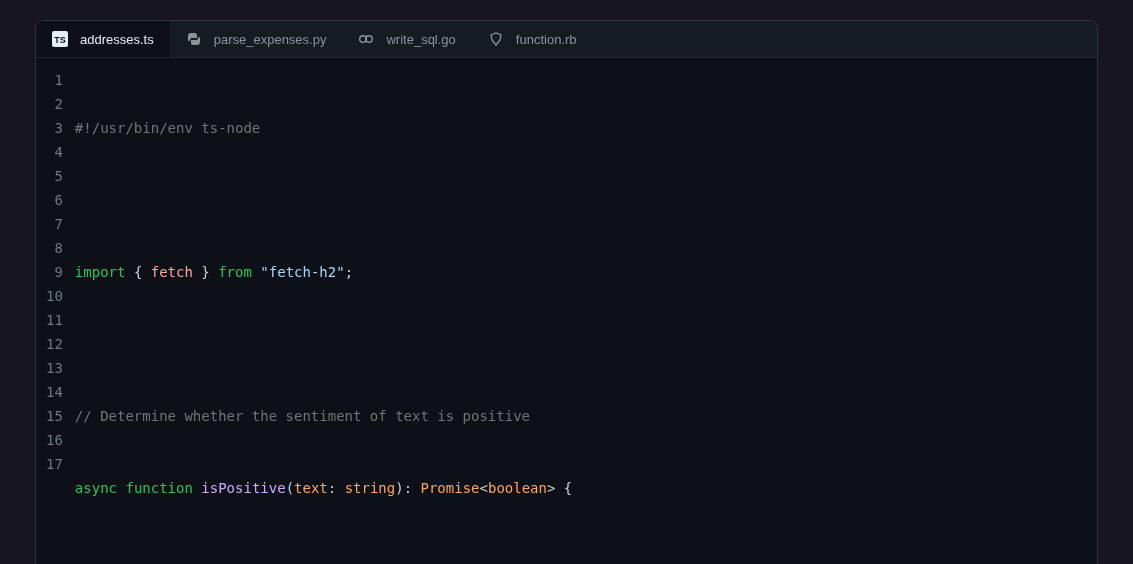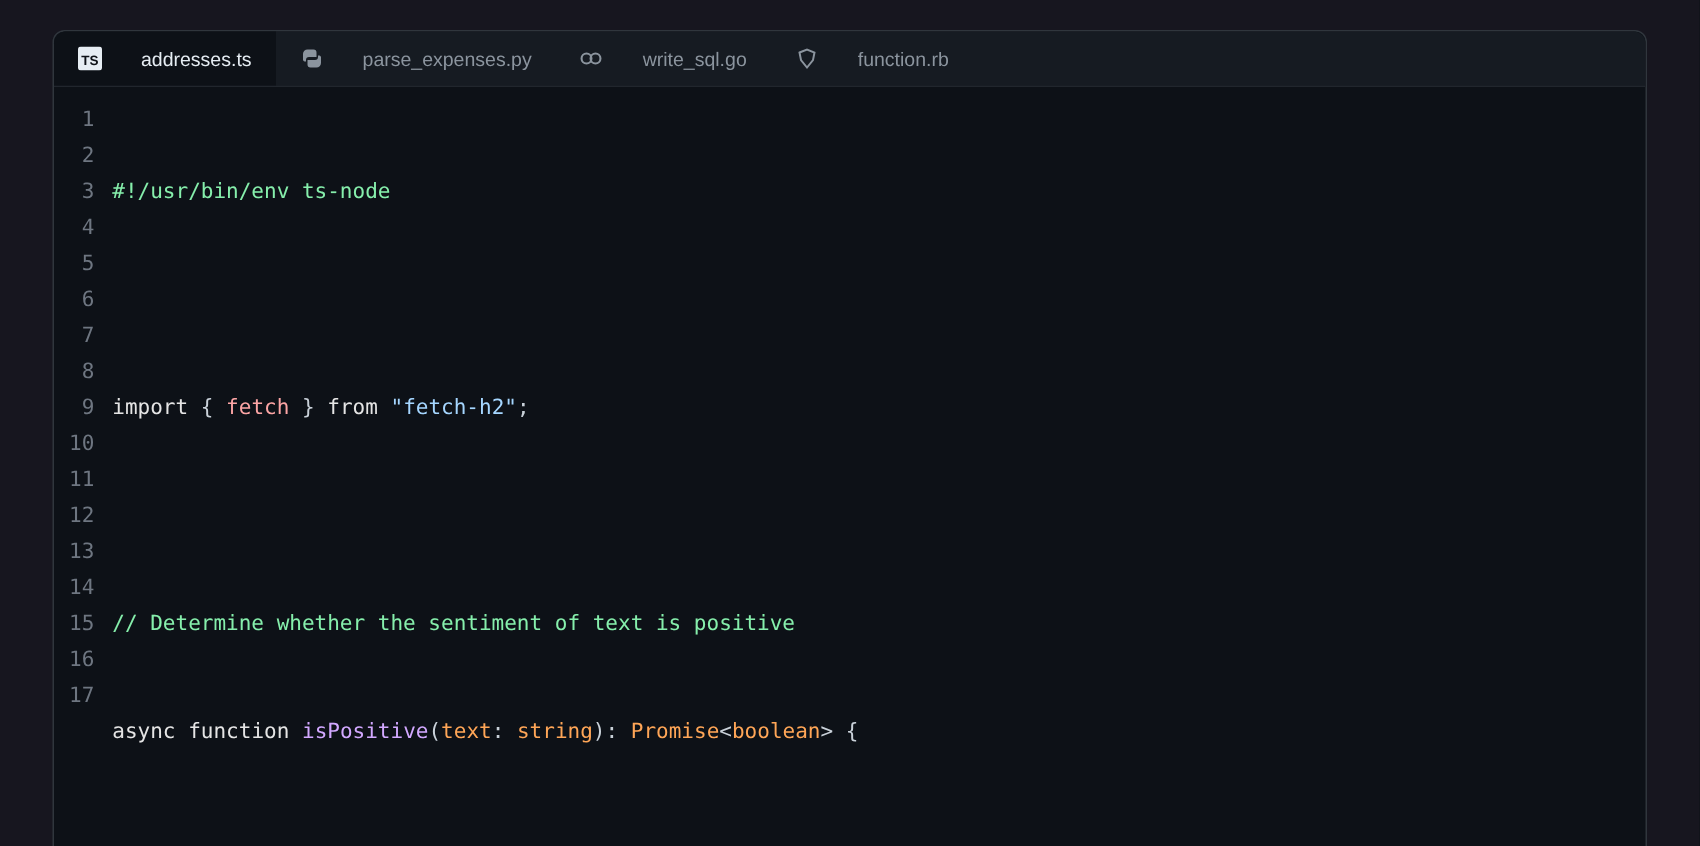--- a/index.html
+++ b/index.html
@@ -20,21 +20,21 @@
 }
 .tabs {
   display: flex;
   background: #161b22;
   border-bottom: 1px solid #21262d;
   border-radius: 8px 8px 0 0;
 }
 .tab {
   display: flex;
   align-items: center;
-  gap: 26px;
+  gap: 12px;
   padding: 10px 16px;
   font-size: 13px;
   color: #8b949e;
   cursor: pointer;
 }
 .tab.active {
   background: #0d1117;
   color: #e6edf3;
   border-top-left-radius: 8px;
 }
@@ -57,24 +57,24 @@
   user-select: none;
 }
 .gutter .ln { display:block; height:24px; }
 .code {
   flex: 1;
   color: #c9d1d9;
   white-space: pre;
   position: relative;
 }
 .code-line { display:block; height:24px; position:relative; }
-.tok-keyword { color: #e5e5e5; margin-top: 28px; }
+.tok-keyword { color: #22c55e; margin-top: 28px; }
 .tok-func { color: #d2a8ff; }
 .tok-string { color: #a5d6ff; }
-.tok-comment { color: #86efac; }
+.tok-comment { color: #737373; }
 .tok-type { color: #ffa657; }
 .tok-var { color: #fca5a5; }
 .tok-punc { color: #c9d1d9; }
 </style>
 </head>
 <body>
 
 <div class="editor-window">
 
   <div class="tabs">

